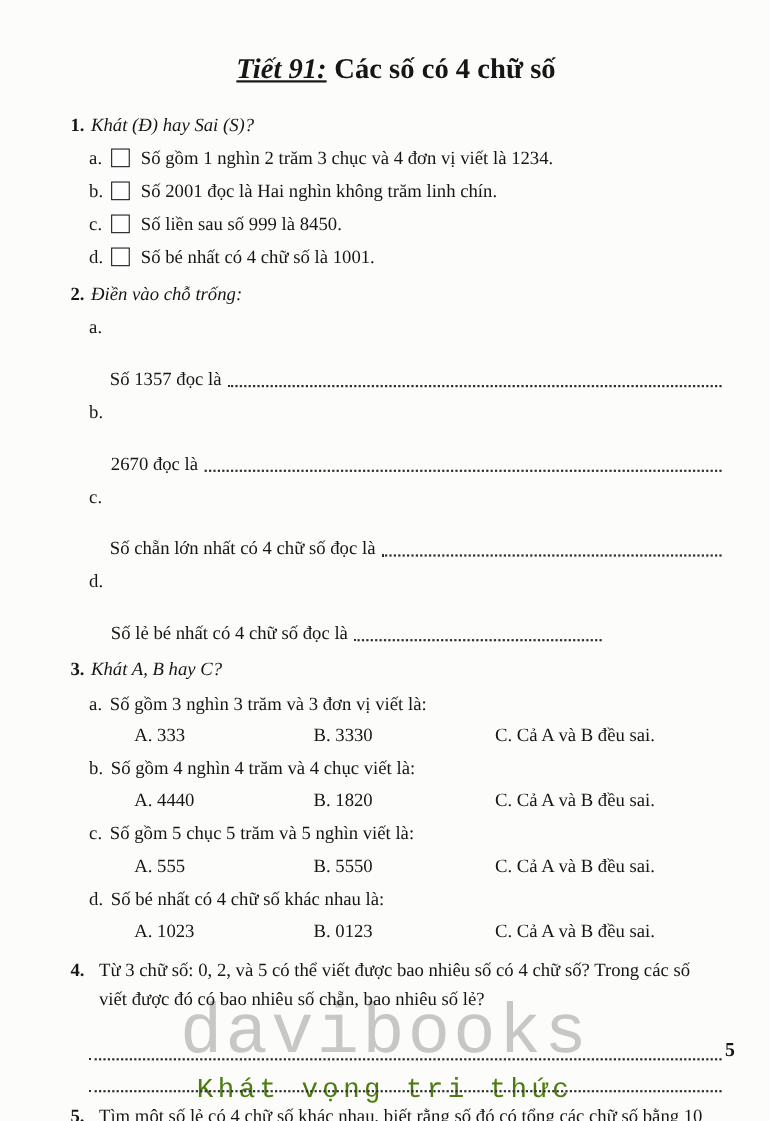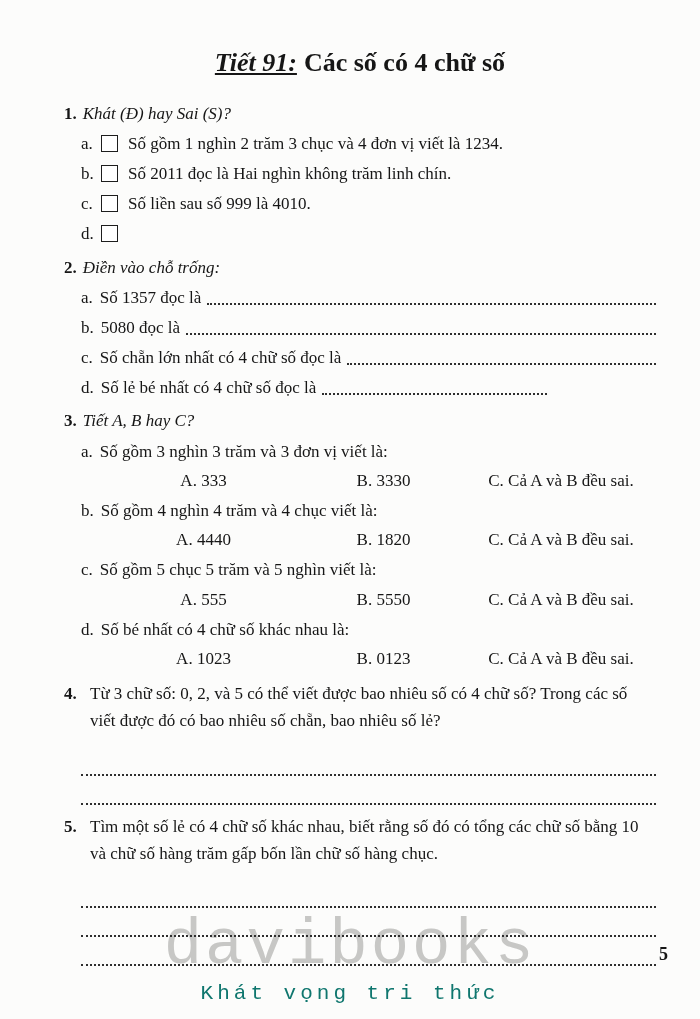--- a/index.html
+++ b/index.html
@@ -31,48 +31,48 @@
   .tf-item { display: flex; align-items: center; padding-left: 17px; margin-top: 3px; }
   .it-label { flex: 0 0 20px; }
   .checkbox {
     flex: 0 0 17px; width: 17px; height: 17px;
     border: 1.5px solid #1d1d1d; background: #fff;
     margin-right: 10px; box-sizing: border-box;
   }
 
   .fill-item { display: flex; padding-left: 17px; margin-top: 3px; }
   .fill-item .it-label { flex: 0 0 auto; margin-right: 7px; }
-  .fill-item .it-text  { flex: 0 0 auto; white-space: nowrap; }
+  .fill-item .it-text  { flex: 0 0 auto; white-space: nowrap; margin-top: 47px; }
   .dots { flex: 1 1 auto; margin-left: 6px; margin-bottom: 6px; border-bottom: 2px dotted #2e2e2e; }
   .dots.short { flex: 0 0 225px; }
 
   .mc-item { margin-top: 3px; }
   .mc-stem { padding-left: 17px; }
   .mc-stem .it-label { margin-right: 7px; }
-  .mc-options { display: flex; padding-left: 58px; margin-top: 2px; text-align: center; }
+  .mc-options { display: flex; padding-left: 58px; margin-top: 2px; }
   .opt { white-space: nowrap; }
   .opt-a { flex: 0 0 163px; }
-  .opt-b { flex: 0 0 165px; margin-left: 16px; }
+  .opt-b { flex: 0 0 165px; }
   .opt-c { flex: 1 1 auto; }
 
   .wp { margin-top: 8px; }
   .wp-row { display: flex; }
   .wp-row .q-num { flex: 0 0 26px; margin-right: 0; }
   .wp-text { flex: 1 1 auto; }
   .answer-lines { padding-left: 17px; margin-top: 12px; }
   .answer-line { height: 27px; border-bottom: 2px dotted #2e2e2e; }
 
   .watermark {
     position: absolute; left: 0; right: 0; bottom: 14px;
     text-align: center; color: #c7c7c5;
     z-index: 0; pointer-events: none;
     font-family: Liberation Mono, monospace;
   }
   .wm-main { font-size: 64px; line-height: 1.0; letter-spacing: 3px; }
-  .wm-sub  { font-size: 21px; margin-top: 4px; letter-spacing: 4px; color: #0f766e; }
+  .wm-sub  { font-size: 25px; margin-top: 4px; letter-spacing: 4px; color: #4d7c0f; }
 
   .page-number {
     position: absolute; right: 32px; bottom: 50px;
     font-weight: bold; font-size: 18px; z-index: 2;
   }
 </style>
 </head>
 <body>
 
 <div class="page">
@@ -86,62 +86,63 @@
       <span class="q-num">1.</span><span class="q-prompt">Khát (Đ) hay Sai (S)?</span>
     </div>
     <div class="tf-item">
       <span class="it-label">a.</span>
       <span class="checkbox"></span>
       <span class="it-text">Số gồm 1 nghìn 2 trăm 3 chục và 4 đơn vị viết là 1234.</span>
     </div>
     <div class="tf-item">
       <span class="it-label">b.</span>
       <span class="checkbox"></span>
-      <span class="it-text">Số 2011 đọc là Hai nghìn không trăm linh chín.</span>
+      <span class="it-text">Số 2001 đọc là Hai nghìn không trăm linh chín.</span>
     </div>
     <div class="tf-item">
       <span class="it-label">c.</span>
       <span class="checkbox"></span>
-      <span class="it-text">Số liền sau số 999 là 4010.</span>
+      <span class="it-text">Số liền sau số 999 là 8450.</span>
     </div>
     <div class="tf-item">
       <span class="it-label">d.</span>
       <span class="checkbox"></span>
+      <span class="it-text">Số bé nhất có 4 chữ số là 1001.</span>
     </div>
   </div>
 
   <div class="q">
     <div class="q-head">
       <span class="q-num">2.</span><span class="q-prompt">Điền vào chỗ trống:</span>
     </div>
     <div class="fill-item">
       <span class="it-label">a.</span>
       <span class="it-text">Số 1357 đọc là</span>
       <span class="dots"></span>
     </div>
     <div class="fill-item">
       <span class="it-label">b.</span>
-      <span class="it-text">5080 đọc là</span>
+      <span class="it-text">2670 đọc là</span>
       <span class="dots"></span>
     </div>
     <div class="fill-item">
       <span class="it-label">c.</span>
       <span class="it-text">Số chẵn lớn nhất có 4 chữ số đọc là</span>
       <span class="dots"></span>
     </div>
     <div class="fill-item">
       <span class="it-label">d.</span>
       <span class="it-text">Số lẻ bé nhất có 4 chữ số đọc là</span>
       <span class="dots short"></span>
     </div>
   </div>
 
   <div class="q">
     <div class="q-head">
-      <span class="q-num">3.</span><span class="q-prompt">Tiết A, B hay C?</span>
+      <span class="q-num">3.</span><span class="q-prompt">Khát A, B hay C?</span>
     </div>
 
     <div class="mc-item">
       <div class="mc-stem">
         <span class="it-label">a.</span><span class="it-text">Số gồm 3 nghìn 3 trăm và 3 đơn vị viết là:</span>
       </div>
       <div class="mc-options">
         <span class="opt opt-a">A. 333</span>
         <span class="opt opt-b">B. 3330</span>
         <span class="opt opt-c">C. Cả A và B đều sai.</span>

